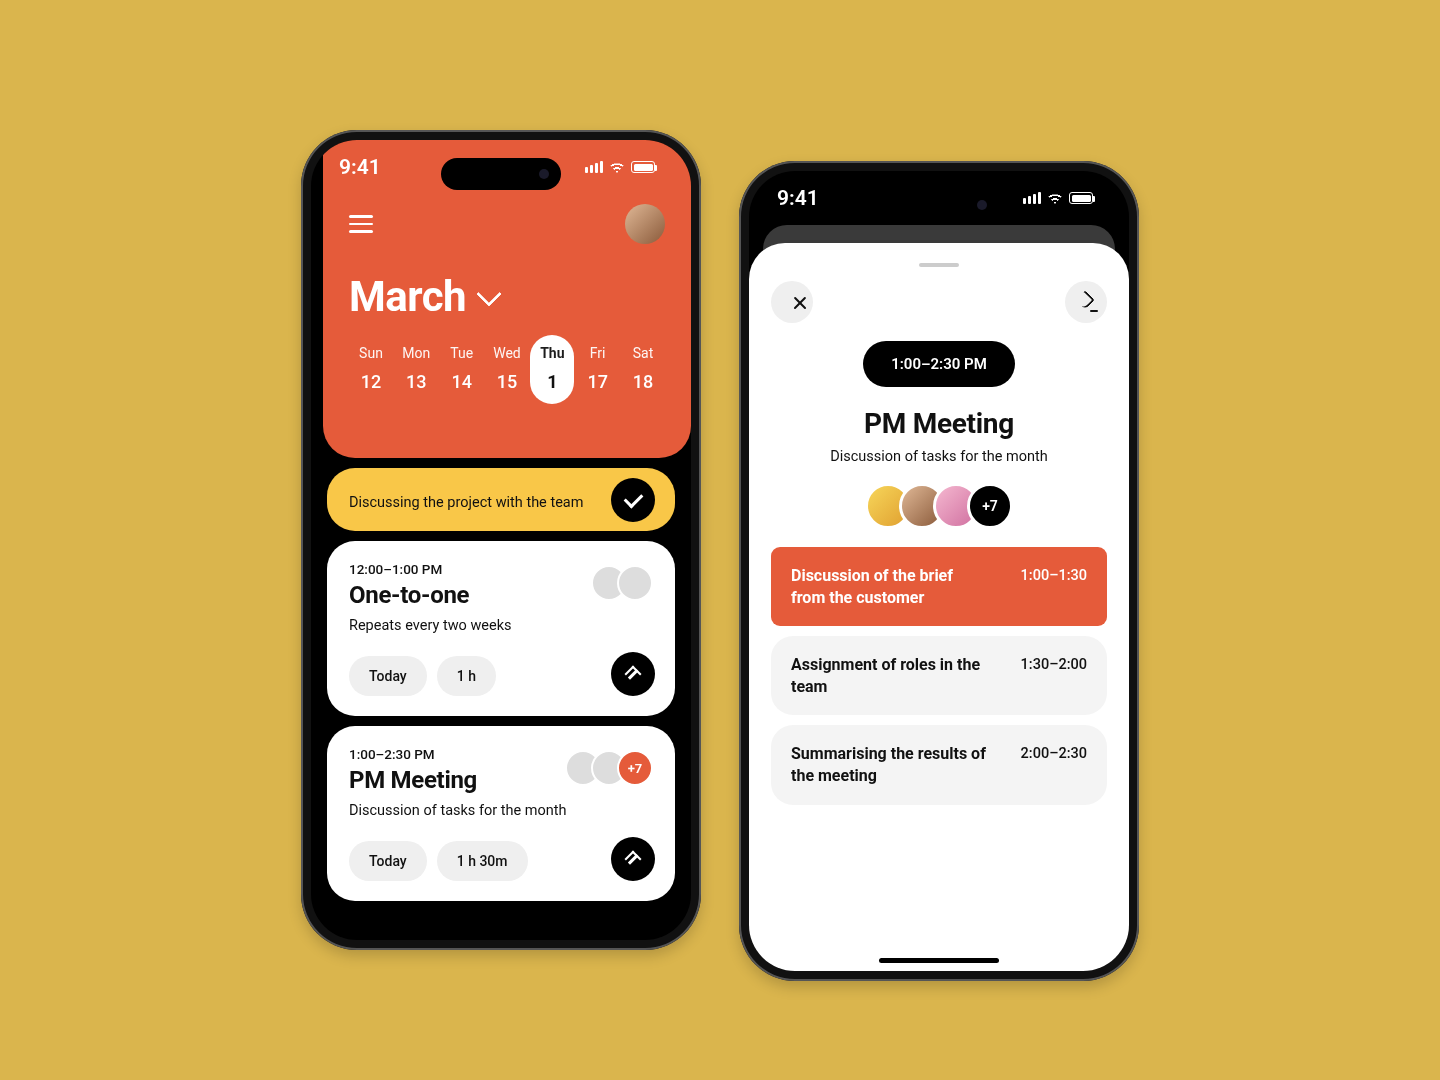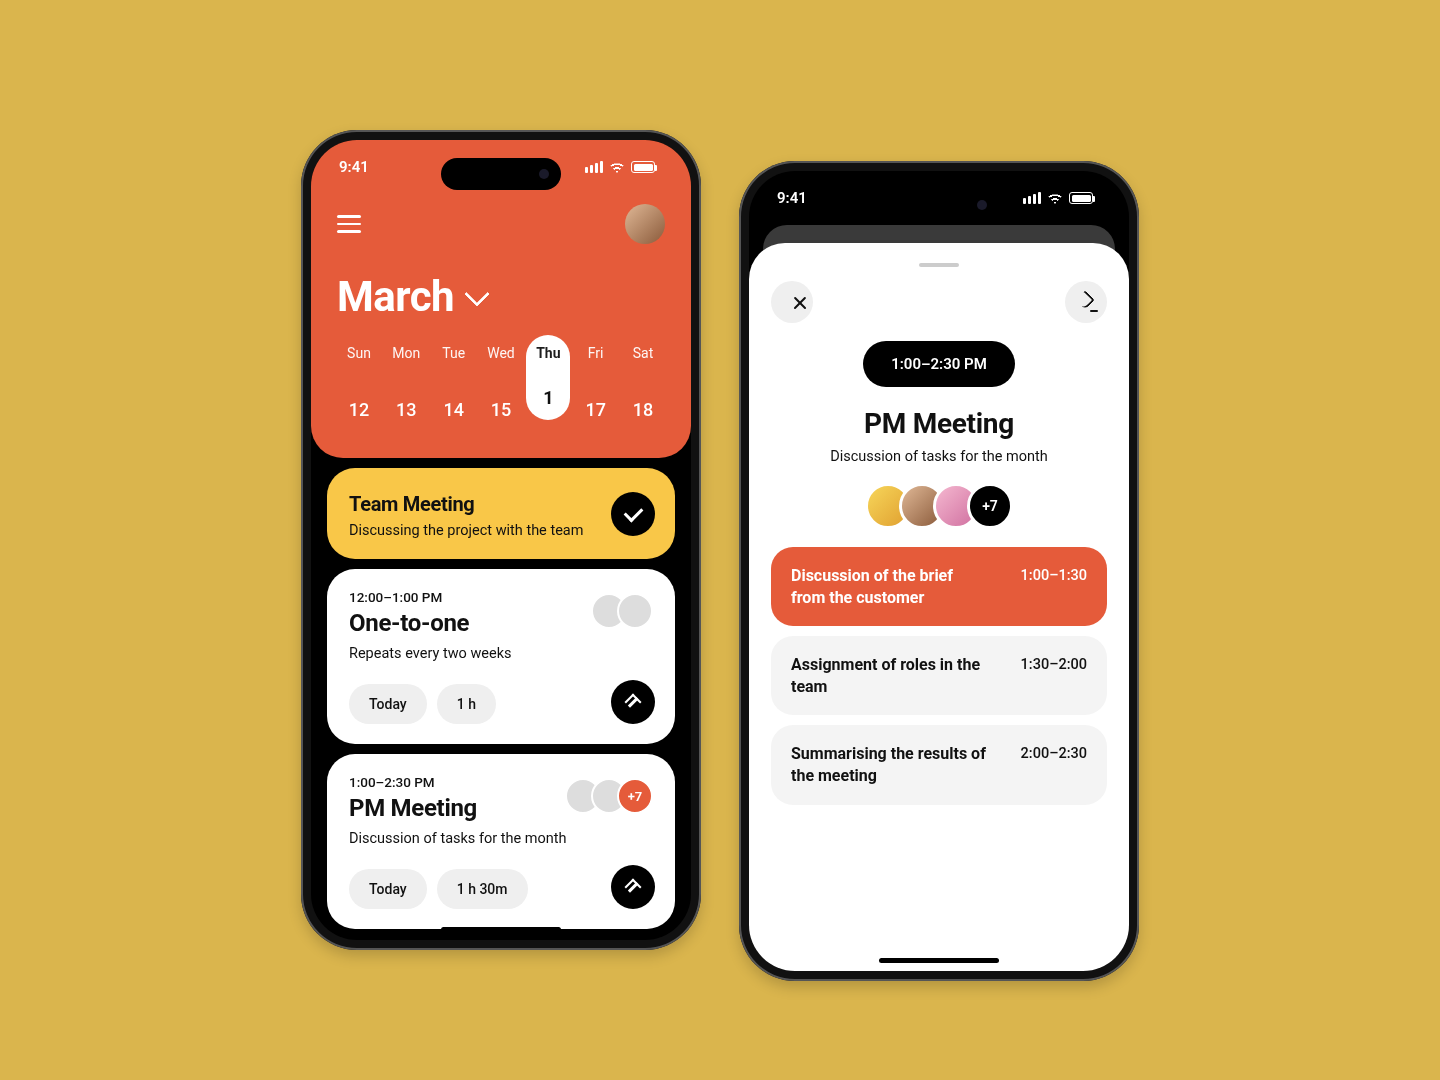--- a/index.html
+++ b/index.html
@@ -52,21 +52,21 @@
 
   
   .status {
     position: absolute;
     top: 0; left: 0; right: 8px;
     height: 54px;
     display: flex;
     justify-content: space-between;
     align-items: center;
     padding: 0 28px;
-    font-size: 15px;
+    font-size: 21px;
     font-weight: 600;
     z-index: 4;
     color:#fff;
   }
   .status .icons { display:flex; gap:6px; align-items:center; }
   .sig { display:flex; gap:2px; align-items:flex-end; }
   .sig span { width:3px; background:#fff; border-radius:1px; }
   .sig span:nth-child(1){height:6px;}
   .sig span:nth-child(2){height:8px;}
   .sig span:nth-child(3){height:10px;}
@@ -83,41 +83,41 @@
     clip-path: polygon(50% 100%, 0 20%, 100% 20%);
   }
   .batt{
     width:24px;height:12px;border:1.5px solid #fff;border-radius:3px;position:relative;
   }
   .batt::before{content:"";position:absolute;inset:1.5px;background:#fff;border-radius:1.5px;}
   .batt::after{content:"";position:absolute;right:-3px;top:3px;width:2px;height:6px;background:#fff;border-radius:0 1px 1px 0;}
 
   
   .hero {
-    position:absolute; top:0; left:0; right:0;
+    position:absolute; top:0; left:12px; right:0;
     height: 318px;
     background:#E55B3A;
     border-radius: 0 0 32px 32px;
     padding: 64px 26px 20px;
     color:#fff;
     z-index:2;
   }
   .toprow { display:flex; justify-content:space-between; align-items:center; }
   .menu-icon { width:24px; display:flex; flex-direction:column; gap:5px; }
   .menu-icon span { height:2.5px; background:#fff; border-radius:2px; width:100%; }
   .avatar-sm {
     width:40px;height:40px;border-radius:50%;background:#fff;
     display:flex;align-items:center;justify-content:center;overflow:hidden;
   }
   .month-row { margin-top: 28px; display:flex; align-items:center; gap:14px; }
   .month-title { font-size: 42px; font-weight: 700; letter-spacing:-0.5px; }
   .chev-down { width:18px;height:18px;border-right:3px solid #fff;border-bottom:3px solid #fff;transform:rotate(45deg);margin-top:-6px;border-radius:1px; }
 
   .week { display:flex; justify-content:space-between; margin-top:24px; }
-  .day { width:44px; text-align:center; display:flex; flex-direction:column; gap:26px; font-size:14px;justify-content:space-between; }
+  .day { width:44px; text-align:center; display:flex; flex-direction:column; gap:10px; font-size:14px; }
   .day .lbl{opacity:.95;}
   .day .num{font-size:18px;font-weight:500;}
   .day.sel {
     background:#fff; color:#111; border-radius:22px; padding:10px 0 12px; margin-top:-10px;
   }
   .day.sel .lbl{font-weight:700;}
   .day.sel .num{font-weight:700;}
 
   .events {
     position:absolute;
@@ -226,21 +226,21 @@
     display:flex;align-items:center;justify-content:center;font-size:14px;font-weight:600;color:#fff;}
   .det-avs .av:first-child{margin-left:0;}
   .det-avs .more{background:#000;}
 
   .plan-h{font-size:26px;font-weight:700;text-align:center;margin-top:34px;}
   .plan-list{margin-top:18px;display:flex;flex-direction:column;gap:10px;}
   .plan-item{
     background:#f4f4f4;border-radius:22px;padding:18px 20px;
     display:flex;justify-content:space-between;align-items:flex-start;gap:14px;
   }
-  .plan-item.active{background:#E55B3A;color:#fff;}
+  .plan-item.active{background:#E55B3A;color:#fff;border-radius:9px;}
   .plan-item .t{font-size:16px;font-weight:700;max-width:200px;line-height:1.35;}
   .plan-item .r{font-size:14.5px;font-weight:500;white-space:nowrap;margin-top:2px;}
 </style>
 </head>
 <body>
 
 <div class="phone">
   <div class="screen">
     <div class="notch"></div>
     <div class="status">
@@ -297,21 +297,20 @@
           </div>
         <div class="day">
             <span class="lbl">Sat</span>
             <span class="num">18</span>
           </div>
       </div>
     </div>
 
     <div class="events">
       <div class="card yellow">
-        <h3>Team Meeting</h3>
         <div class="sub">Discussing the project with the team</div>
         <div class="circle-btn check" style="right:20px;top:50%;transform:translateY(-50%);"></div>
       </div>
 
       <div class="card">
         <div class="time">12:00–1:00 PM</div>
         <h3>One-to-one</h3>
         <div class="sub">Repeats every two weeks</div>
         <div class="avgroup">
           <div class="av face1"></div>

